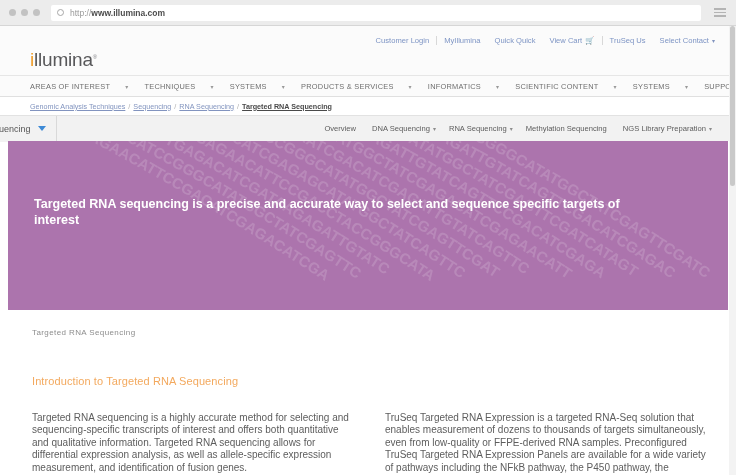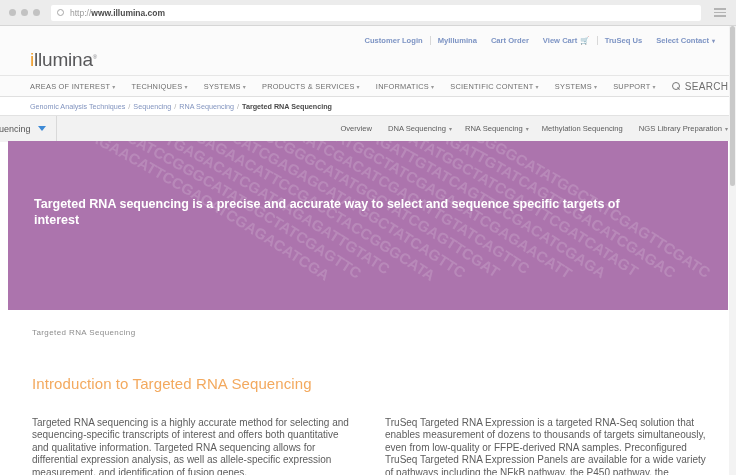--- a/index.html
+++ b/index.html
@@ -48,21 +48,21 @@
 
   
   .site-header { background: #fbfbfb; position: relative; }
 
   .utility-nav {
     display: flex; align-items: center; justify-content: flex-end;
     gap: 0px; padding: 7px 14px 0 0; height: 22px;
   }
   .util-link {
     font-size: 7.6px; color: #7d94c4; padding: 0 7px;
-    white-space: nowrap; line-height: 10px; font-weight: bold;
+    white-space: nowrap; line-height: 10px;
   }
   .util-sep { width: 1px; height: 9px; background: #d8d8d8; }
   .cart-ico { display:inline-block; margin-left:3px; font-size:7.5px; color:#8294bf; }
   .caret-sm { font-size: 6px; margin-left: 3px; color: #8294bf; }
 
   .brand-row { height: 27px; padding-left: 30px; display: flex; align-items: flex-start; }
   .logo {
     font-size: 19px; letter-spacing: -0.2px; line-height: 19px;
     font-family: "Liberation Sans", sans-serif; font-weight: 400;
     color: #58585a; position: relative;
@@ -73,42 +73,42 @@
   .main-nav {
     display: flex; align-items: center;
     height: 22px; padding: 0 14px 0 30px;
     border-top: 1px solid #e6e6e6;
     border-bottom: 1px solid #e0e0e0;
     background: #fbfbfb;
   }
   .nav-item {
     font-size: 7.4px; color: #6e6e6e; letter-spacing: 0.25px;
     margin-right: 16px; white-space: nowrap;
-    display: flex; align-items: center; gap: 2px;
+    display: flex; align-items: center; gap: 15px;
   }
   .nav-item .cv { font-size: 6px; color: #9a9a9a; }
   .nav-spacer { flex: 1; }
   .search-box { display: flex; align-items: center; gap: 5px; }
   .search-ico { width: 8px; height: 8px; position: relative; display:inline-block; }
   .search-ico::before {
     content:""; position:absolute; left:0; top:0;
     width:6px; height:6px; border:1px solid #777; border-radius:50%;
   }
   .search-ico::after {
     content:""; position:absolute; left:5.5px; top:5.5px;
     width:3px; height:1px; background:#777; transform: rotate(45deg);
   }
   .search-label { font-size: 10px; color: #6e6e6e; letter-spacing: 0.3px; }
 
   
   .breadcrumb {
     height: 18px; padding-left: 30px; display: flex; align-items: center;
     background: #ffffff; font-size: 7.2px; gap: 0;
   }
-  .crumb { color: #8294bf; white-space: nowrap; }
+  .crumb { color: #8294bf; white-space: nowrap; text-decoration: underline; }
   .crumb.current { color: #4a4a4a; font-weight: 700; }
   .crumb-sep { color: #b0b0b0; padding: 0 3px; }
 
   
   .sub-nav {
     position: relative; height: 26px;
     background: #f2f2f2;
     border-top: 1px solid #e2e2e2;
     display: flex; align-items: center;
   }
@@ -122,21 +122,21 @@
   }
   .sub-left-label { font-size: 9px; color: #565656; white-space: nowrap; }
   .tri-down {
     width: 0; height: 0;
     border-left: 4.5px solid transparent;
     border-right: 4.5px solid transparent;
     border-top: 5px solid #3d8ad6;
   }
   .sub-nav-right {
     margin-left: auto; display: flex; align-items: center;
-    gap: 13px; padding-right: 8px;
+    gap: 13px; padding-right: 24px;
   }
   .sub-link {
     font-size: 7.6px; color: #5c5c5c; white-space: nowrap;
     display: flex; align-items: center; gap: 3px;
   }
   .sub-link .cv { font-size: 6px; color: #8d8d8d; }
 
   
   .hero {
     position: relative;
@@ -162,21 +162,21 @@
   .hero-sub {
     color: #ffffff; font-size: 12.5px; line-height: 16px;
     font-weight: 700; margin-top: 15px; max-width: 620px;
   }
 
   
   .content { padding: 18px 30px 0 32px; }
   .page-eyebrow { font-size: 8px; color: #8d8d8d; letter-spacing: 0.4px; }
   .section-heading {
     margin-top: 38px;
-    font-size: 15px; color: #f3a95e; font-weight: 400; letter-spacing: 0.1px;
+    font-size: 11px; color: #f3a95e; font-weight: 400; letter-spacing: 0.1px;
   }
   .cols { display: flex; gap: 32px; margin-top: 25px; }
   .col { width: 336px; }
   .col p {
     font-size: 10px; line-height: 12.4px; color: #5d5d5d;
   }
 
   
   .scrollbar {
     position: absolute; right: 0; top: 26px;
@@ -210,21 +210,21 @@
   </div>
 
   <div class="page">
 
     <div class="site-header">
 
       <div class="utility-nav">
         <span class="util-link">Customer Login</span>
         <span class="util-sep"></span>
         <span class="util-link">MyIllumina</span>
-        <span class="util-link">Cart Order</span>
+        <span class="util-link">Quick Quick</span>
         <span class="util-link"><span>View Cart</span><span class="cart-ico">🛒</span></span>
         <span class="util-sep"></span>
         <span class="util-link">TruSeq Us</span>
         <span class="util-link"><span>Select Contact</span><span class="caret-sm">▾</span></span>
       </div>
 
       <div class="brand-row">
         <div class="logo"><span class="i">i</span><span>llumina</span><span class="reg">®</span></div>
       </div>
 

